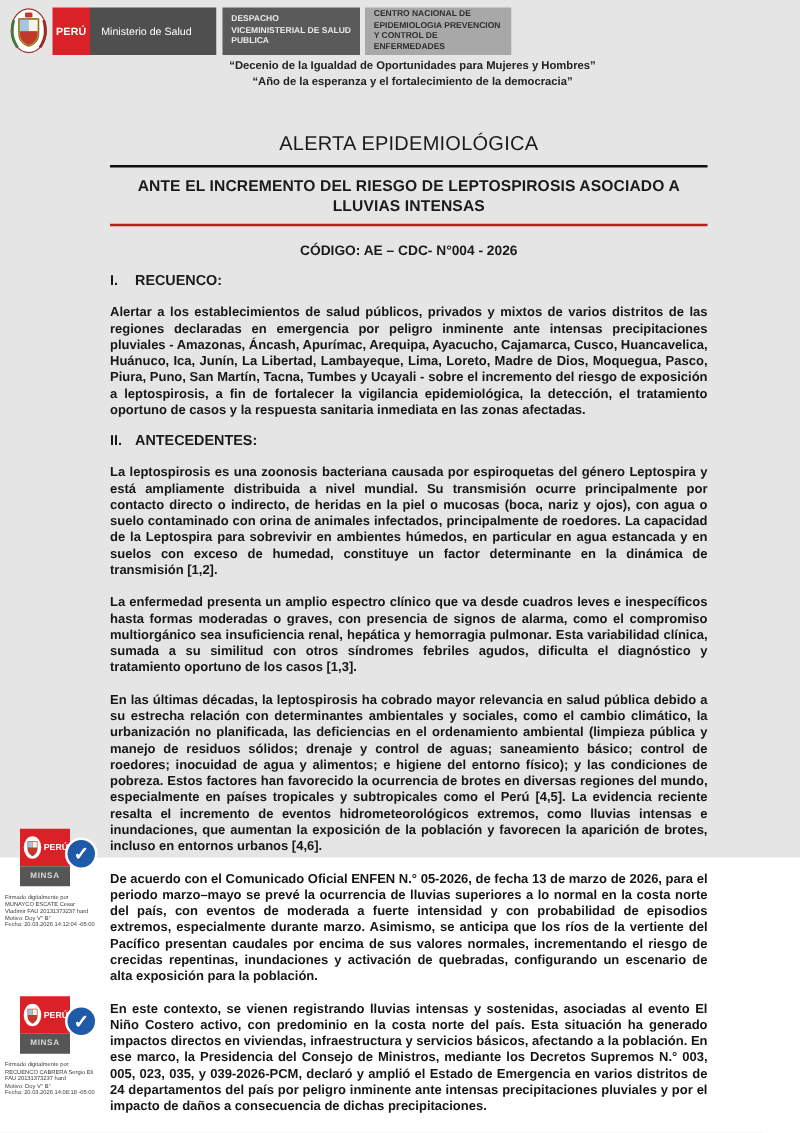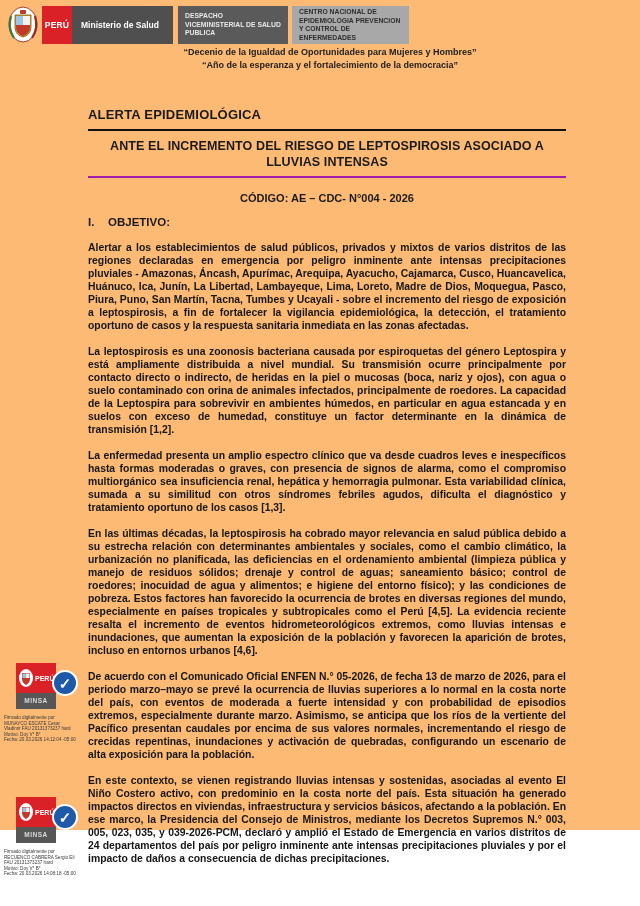--- a/index.html
+++ b/index.html
@@ -4,26 +4,26 @@
 <style>
   * { margin:0; padding:0; box-sizing:border-box; }
   html,body { background:#ffffff; }
   body {
     width:640px; height:906px;
     font-family:"Liberation Sans", sans-serif;
     color:#1a1a1a;
     position:relative;
     overflow:hidden;
   }
-  .page { position:relative; width:640px; height:830px; background:#fdba74; }
+  .page { position:relative; width:640px; height:686px; background:#e5e5e5; }
 
   
   .header { position:absolute; top:6px; left:0; width:640px; height:38px; }
   .coat { position:absolute; left:8px; top:0; width:30px; height:37px; }
-  .box { position:absolute; top:0; height:38px; display:flex; align-items:center;font-weight:bold; }
+  .box { position:absolute; top:0; height:38px; display:flex; align-items:center; }
   .box-peru {
     left:42px; width:30px; background:#da2128; color:#fff;
     justify-content:center; font-weight:bold; font-size:8.5px; letter-spacing:0.2px;
   }
   .box-minsa {
     left:72px; width:101px; background:#4f4f4f; color:#fff;
     font-size:8.5px; line-height:10px; padding-left:9px;
   }
   .box-despacho {
     left:178px; width:110px; background:#5a5a5a; color:#e8e8e8;
@@ -31,24 +31,24 @@
   }
   .box-centro {
     left:292px; width:117px; background:#a8a8a8; color:#2e2e2e;
     font-size:6.8px; line-height:8.5px; padding-left:7px; padding-right:4px; font-weight:bold;
   }
   .mottos { position:absolute; top:46px; left:0; width:660px; text-align:center; }
   .motto { font-size:9px; font-weight:bold; color:#222; line-height:12.5px; }
 
   
   .content { position:absolute; left:88px; top:100px; width:478px; }
-  .doc-title { font-size:13px; font-weight:bold; margin-top:7px; letter-spacing:0.2px; }
+  .doc-title { text-align:center; font-size:16px; font-weight:normal; margin-top:7px; letter-spacing:0.2px; }
   .subtitle-band {
     margin-top:7px;
-    border-top:2px solid #111; border-bottom:2px solid #a21caf;
+    border-top:2px solid #111; border-bottom:2px solid #b91c1c;
     padding:7px 4px 6px 4px;
   }
   .doc-subtitle { text-align:center; font-size:12.5px; font-weight:bold; line-height:16px; letter-spacing:0.1px; }
   .code-line { text-align:center; font-size:11px; font-weight:bold; margin-top:14px; }
 
   .section-heading { font-size:11.5px; font-weight:bold; margin-top:12px; }
   .section-heading .numeral { display:inline-block; width:20px; }
   .para {
     font-size:10.4px; line-height:13px; text-align:justify;
     margin-top:13px; color:#161616;font-weight:bold;
@@ -115,24 +115,27 @@
   <div class="content">
     <div class="doc-title">ALERTA EPIDEMIOLÓGICA</div>
 
     <div class="subtitle-band">
       <div class="doc-subtitle">ANTE EL INCREMENTO DEL RIESGO DE LEPTOSPIROSIS ASOCIADO A LLUVIAS INTENSAS</div>
     </div>
 
     <div class="code-line">CÓDIGO: AE – CDC- N°004 - 2026</div>
 
     <div class="section-heading">
-      <span class="numeral">I.</span><span>OBJETIVO:</span>
+      <span class="numeral">I.</span><span>RECUENCO:</span>
     </div>
     <div class="para">Alertar a los establecimientos de salud públicos, privados y mixtos de varios distritos de las regiones declaradas en emergencia por peligro inminente ante intensas precipitaciones pluviales - Amazonas, Áncash, Apurímac, Arequipa, Ayacucho, Cajamarca, Cusco, Huancavelica, Huánuco, Ica, Junín, La Libertad, Lambayeque, Lima, Loreto, Madre de Dios, Moquegua, Pasco, Piura, Puno, San Martín, Tacna, Tumbes y Ucayali - sobre el incremento del riesgo de exposición a leptospirosis, a fin de fortalecer la vigilancia epidemiológica, la detección, el tratamiento oportuno de casos y la respuesta sanitaria inmediata en las zonas afectadas.</div>
 
+    <div class="section-heading">
+      <span class="numeral">II.</span><span>ANTECEDENTES:</span>
+    </div>
     <div class="para">La leptospirosis es una zoonosis bacteriana causada por espiroquetas del género Leptospira y está ampliamente distribuida a nivel mundial. Su transmisión ocurre principalmente por contacto directo o indirecto, de heridas en la piel o mucosas (boca, nariz y ojos), con agua o suelo contaminado con orina de animales infectados, principalmente de roedores. La capacidad de la Leptospira para sobrevivir en ambientes húmedos, en particular en agua estancada y en suelos con exceso de humedad, constituye un factor determinante en la dinámica de transmisión [1,2].</div>
     <div class="para">La enfermedad presenta un amplio espectro clínico que va desde cuadros leves e inespecíficos hasta formas moderadas o graves, con presencia de signos de alarma, como el compromiso multiorgánico sea insuficiencia renal, hepática y hemorragia pulmonar. Esta variabilidad clínica, sumada a su similitud con otros síndromes febriles agudos, dificulta el diagnóstico y tratamiento oportuno de los casos [1,3].</div>
     <div class="para">En las últimas décadas, la leptospirosis ha cobrado mayor relevancia en salud pública debido a su estrecha relación con determinantes ambientales y sociales, como el cambio climático, la urbanización no planificada, las deficiencias en el ordenamiento ambiental (limpieza pública y manejo de residuos sólidos; drenaje y control de aguas; saneamiento básico; control de roedores; inocuidad de agua y alimentos; e higiene del entorno físico); y las condiciones de pobreza. Estos factores han favorecido la ocurrencia de brotes en diversas regiones del mundo, especialmente en países tropicales y subtropicales como el Perú [4,5]. La evidencia reciente resalta el incremento de eventos hidrometeorológicos extremos, como lluvias intensas e inundaciones, que aumentan la exposición de la población y favorecen la aparición de brotes, incluso en entornos urbanos [4,6].</div>
     <div class="para">De acuerdo con el Comunicado Oficial ENFEN N.° 05-2026, de fecha 13 de marzo de 2026, para el periodo marzo–mayo se prevé la ocurrencia de lluvias superiores a lo normal en la costa norte del país, con eventos de moderada a fuerte intensidad y con probabilidad de episodios extremos, especialmente durante marzo. Asimismo, se anticipa que los ríos de la vertiente del Pacífico presentan caudales por encima de sus valores normales, incrementando el riesgo de crecidas repentinas, inundaciones y activación de quebradas, configurando un escenario de alta exposición para la población.</div>
     <div class="para">En este contexto, se vienen registrando lluvias intensas y sostenidas, asociadas al evento El Niño Costero activo, con predominio en la costa norte del país. Esta situación ha generado impactos directos en viviendas, infraestructura y servicios básicos, afectando a la población. En ese marco, la Presidencia del Consejo de Ministros, mediante los Decretos Supremos N.° 003, 005, 023, 035, y 039-2026-PCM, declaró y amplió el Estado de Emergencia en varios distritos de 24 departamentos del país por peligro inminente ante intensas precipitaciones pluviales y por el impacto de daños a consecuencia de dichas precipitaciones.</div>
   </div>
 
   <div class="stamp stamp-1">
     <div class="stamp-logo">
       <div class="stamp-flag">

